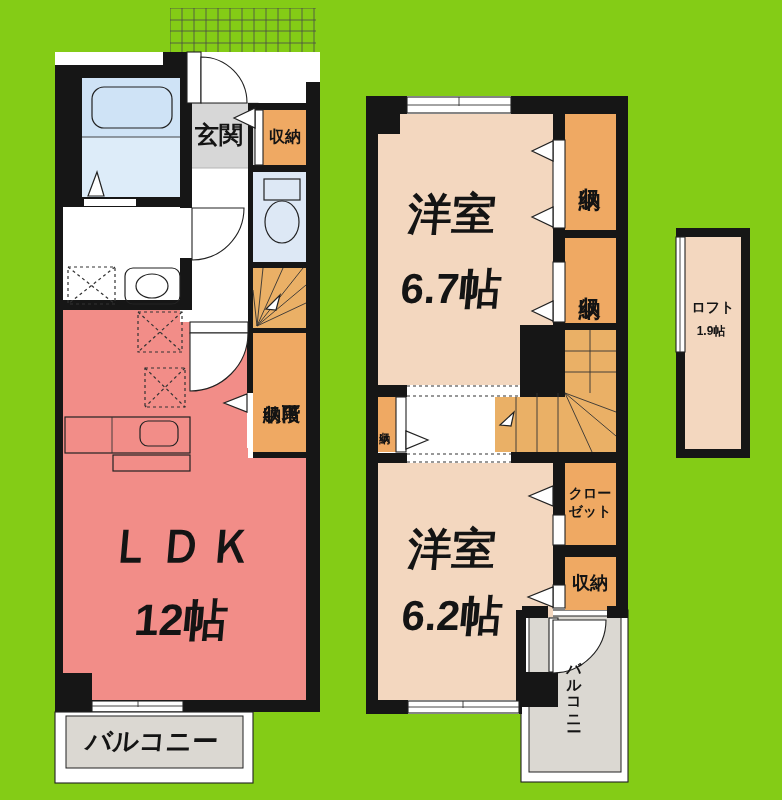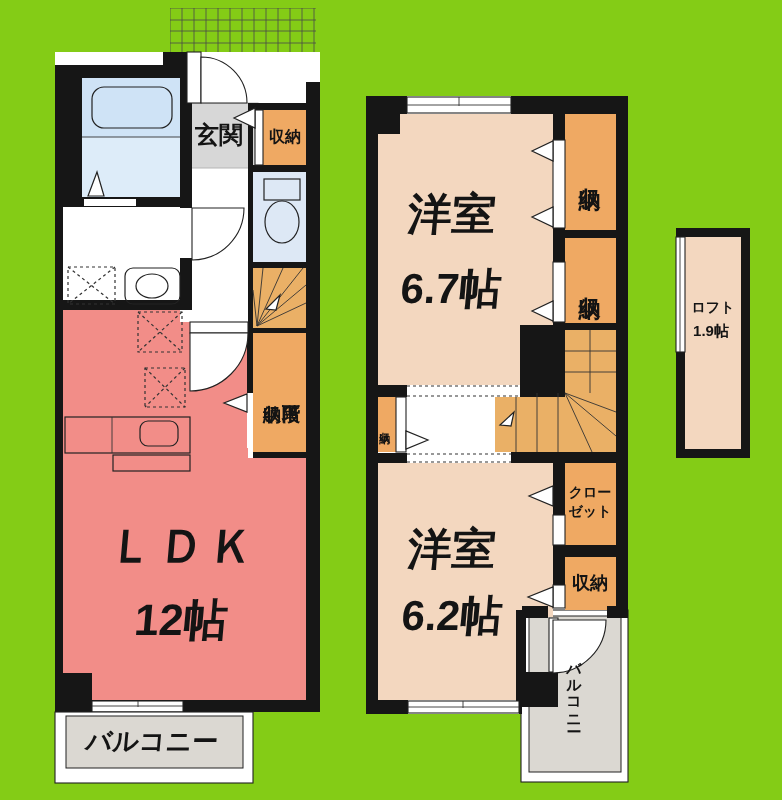--- a/index.html
+++ b/index.html
@@ -282,25 +282,25 @@
 <div class="lbl skew" style="left:181px;top:620px;font-size:44px;">12帖</div>
 <div class="lbl skew" style="left:152px;top:742px;font-size:26px;">バルコニー</div>
 
 <div class="lbl skew" style="left:452px;top:214px;font-size:44px;">洋室</div>
 <div class="lbl skew" style="left:451px;top:289px;font-size:42px;">6.7帖</div>
 <div class="lbl vert" style="left:590px;top:171px;font-size:22px;">収納</div>
 <div class="lbl vert" style="left:590px;top:280px;font-size:22px;">収納</div>
 <div class="lbl vert" style="left:384px;top:424px;font-size:11px;">収納</div>
 
 <div class="lbl" style="left:590px;top:502px;font-size:14px;line-height:1.25;">
-  <span style="display:block;font-family:Liberation Mono, monospace;">クロー</span>
+  <span style="display:block;">クロー</span>
   <span style="display:block;">ゼット</span>
 </div>
 
 <div class="lbl" style="left:590px;top:583px;font-size:18px;">収納</div>
 <div class="lbl skew" style="left:452px;top:549px;font-size:44px;">洋室</div>
 <div class="lbl skew" style="left:452px;top:616px;font-size:42px;">6.2帖</div>
 <div class="lbl vert" style="left:574px;top:688px;font-size:15px;">バルコニー</div>
 
 <div class="lbl" style="left:713px;top:307px;font-size:14px;">ロフト</div>
-<div class="lbl" style="left:711px;top:331px;font-size:15px;">1.9帖</div>
+<div class="lbl" style="left:711px;top:331px;font-size:12px;">1.9帖</div>
 
 </div>
 
 </body></html>

